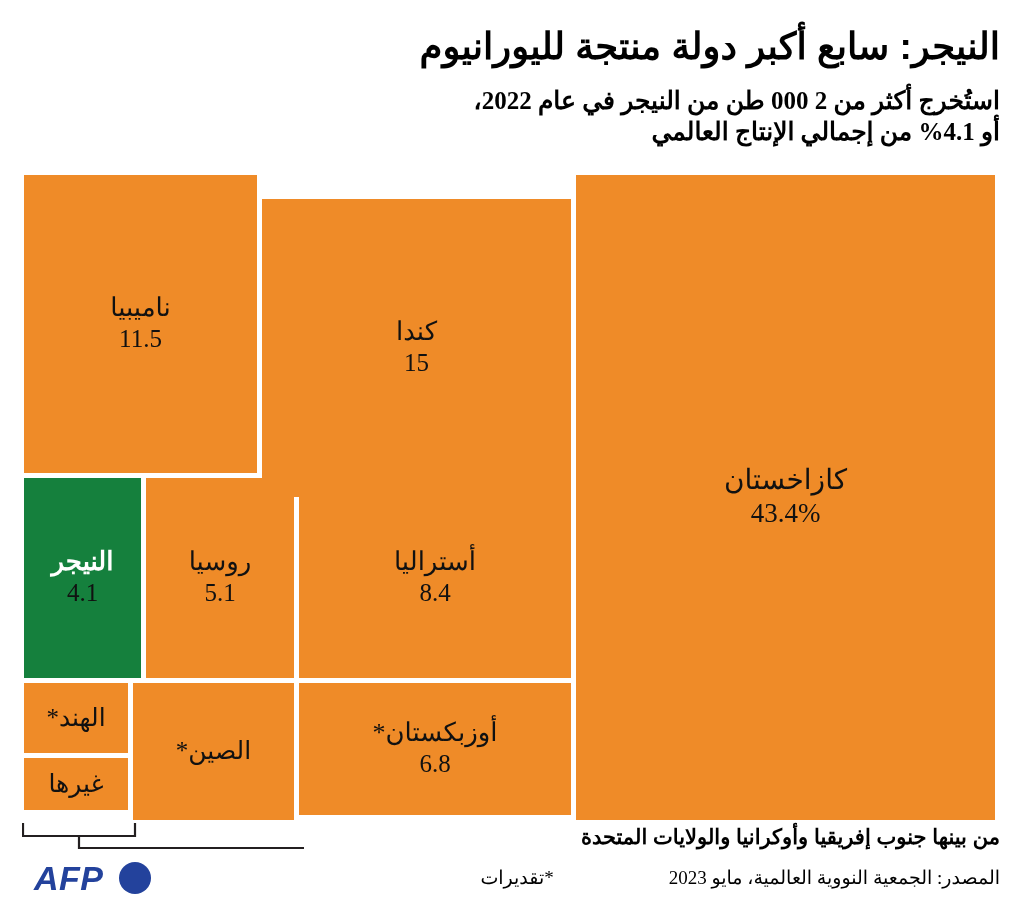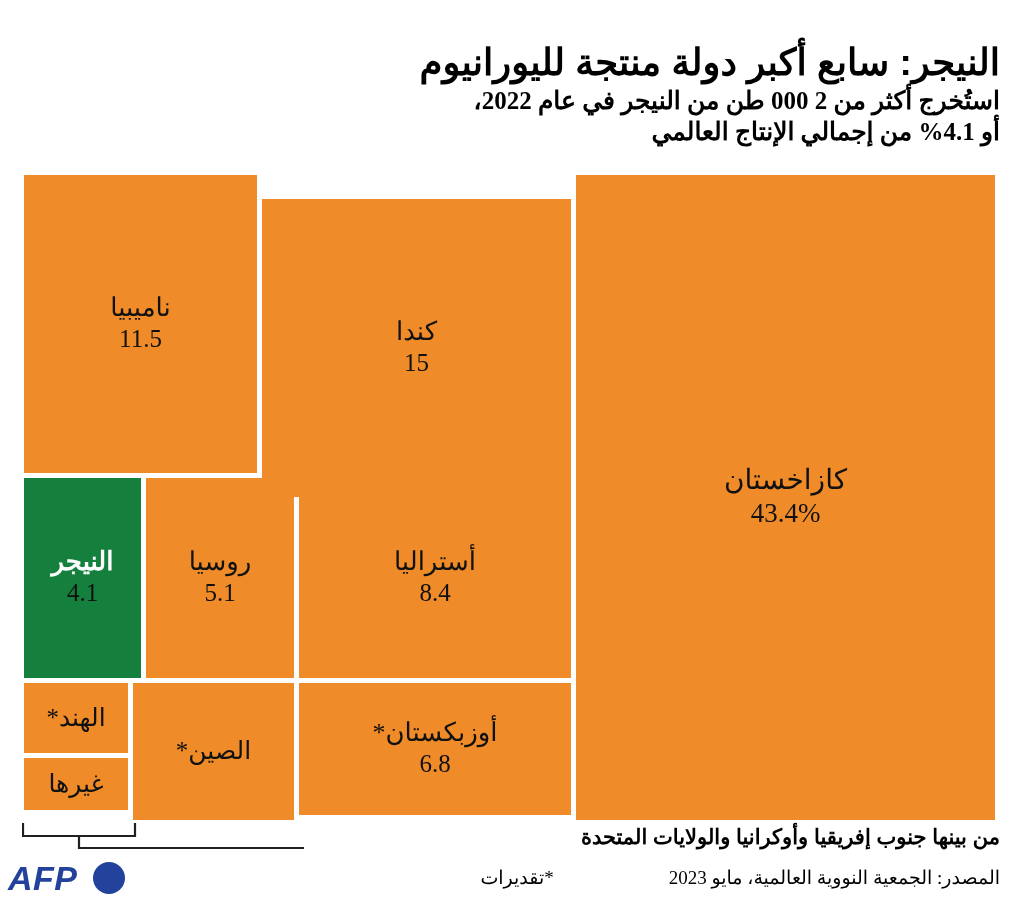--- a/index.html
+++ b/index.html
@@ -21,21 +21,21 @@
     position: absolute;
     top: 0;
     left: 0;
     width: 1020px;
     height: 170px;
     text-align: right;
     direction: rtl;
   }
   #title {
     position: absolute;
-    top: 42px;
+    top: 26px;
     right: 20px;
     left: 20px;
     font-size: 37px;
     font-weight: bold;
     line-height: 1.12;
     letter-spacing: -0.2px;
     color: #000000;
     font-family: "Liberation Sans", sans-serif;
   }
   #subtitle {
@@ -128,21 +128,21 @@
     font-size: 19px;
     color: #000000;
     display: flex;
     flex-direction: row;
     justify-content: flex-start;
     gap: 115px;
     white-space: nowrap;
   }
   #afp-logo {
     position: absolute;
-    left: 8px;
+    left: 34px;
     top: 856px;
     width: 150px;
     height: 44px;
     display: flex;
     align-items: center;
     direction: ltr;
     gap: 12px;
   }
   #afp-word {
     font-family: "Liberation Sans", sans-serif;

